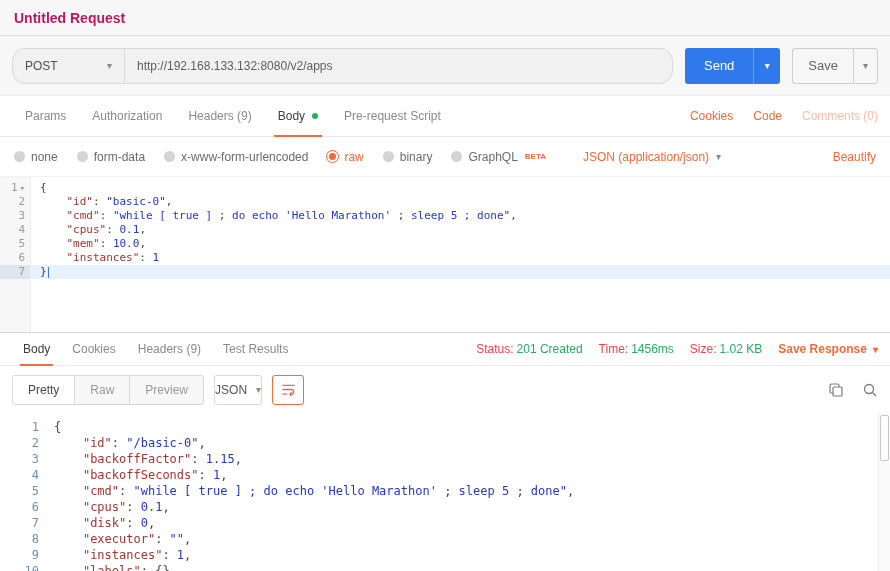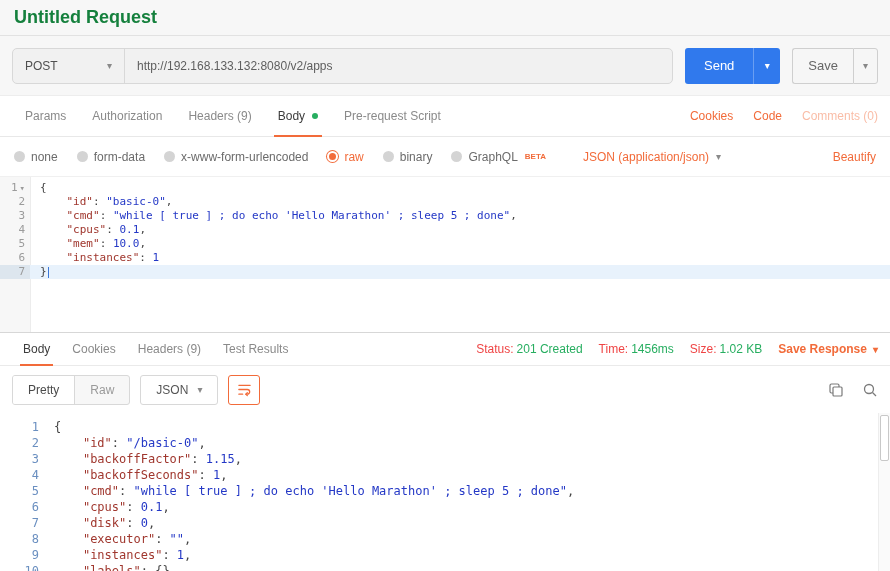--- a/index.html
+++ b/index.html
@@ -1,25 +1,25 @@
 <!DOCTYPE html>
 <html style="--accent: #F26B3A; --send: #3079ED; --green: #27AE60; --tkkey: #A0372E; --tkstr: #2438C6; --tknum: #2438C6; --gutterblue: #6A8FC0;"><head>
 <meta charset="utf-8">
 <style>
   *{box-sizing:border-box;margin:0;padding:0}
   html,body{width:890px;height:571px;overflow:hidden}
   body{font-family:"Liberation Sans",sans-serif;font-size:12px;color:#4a4a4a;background:#fff}
 
   
   .title-bar{height:36px;background:#f7f7f7;border-bottom:1px solid #e2e2e2;display:flex;align-items:center;padding:0 14px}
-  .title-bar .title{font-size:18px;font-weight:bold;color:#15803d}
+  .title-bar .title{font-size:14px;font-weight:bold;color:#be185d}
 
   
   .request-row{height:60px;background:#f7f7f7;display:flex;align-items:center;padding:0 12px;gap:12px;border-bottom:1px solid #ededed}
-  .url-group{flex:1;display:flex;height:36px;border:1px solid #d8d8d8;border-radius:5px;background:#f1f1f1;overflow:hidden}
+  .url-group{flex:1;display:flex;height:36px;border:1px solid #d8d8d8;border-radius:13px;background:#f1f1f1;overflow:hidden}
   .method-select{width:112px;display:flex;align-items:center;justify-content:space-between;padding:0 12px;border-right:1px solid #d8d8d8;color:#4f4f4f;cursor:pointer}
   .caret{color:#8a8a8a;font-size:10px}
   .url-input{flex:1;border:none;background:transparent;padding:0 12px;color:#5e5e5e;font-size:12px;font-family:inherit;outline:none}
   .send-group,.save-group{display:flex;height:36px}
   .send-btn{background:var(--send,#3079ED);color:#fff;border:none;padding:0 19px;font-size:13px;border-radius:3px 0 0 3px;cursor:pointer;font-family:inherit}
   .send-caret{background:var(--send,#3079ED);border:none;border-left:1px solid rgba(255,255,255,.28);width:27px;color:#fff;border-radius:0 3px 3px 0;cursor:pointer;font-size:10px}
   .save-btn{border:1px solid #cfcfcf;border-right:none;border-radius:3px 0 0 3px;padding:0 15px;background:#f6f6f6;color:#666;cursor:pointer;font-size:13px;font-family:inherit}
   .save-caret{border:1px solid #cfcfcf;width:25px;background:#f6f6f6;color:#888;border-radius:0 3px 3px 0;cursor:pointer;font-size:10px}
 
   
@@ -69,21 +69,21 @@
   .meta-value{color:var(--green,#27AE60);margin-left:3px}
   .save-response{color:var(--accent,#F26B3A);cursor:pointer;display:flex;align-items:center;gap:6px;font-weight:bold}
   .save-response .caret{color:var(--accent,#F26B3A)}
 
   
   .res-toolbar{height:47px;display:flex;align-items:center;padding:0 12px;gap:10px;background:#fff}
   .seg-group{display:flex;height:30px;border:1px solid #d8d8d8;border-radius:3px;overflow:hidden;background:#f7f7f7}
   .seg{padding:0 15px;display:flex;align-items:center;color:#9a9a9a;cursor:pointer;border-right:1px solid #d8d8d8}
   .seg:last-child{border-right:none}
   .seg.active{background:#fff;color:#4a4a4a}
-  .json-dd{height:30px;border:1px solid #d8d8d8;border-radius:3px;display:flex;align-items:center;gap:9px;padding:0 15px;color:#555;background:#fff;cursor:pointer}
+  .json-dd{height:30px;border:1px solid #d8d8d8;border-radius:3px;display:flex;align-items:center;gap:9px;padding:0 0;color:#555;background:#fff;cursor:pointer}
   .wrap-btn{height:30px;width:32px;border:1px solid var(--accent,#F26B3A);border-radius:3px;display:flex;align-items:center;justify-content:center;background:#fff;cursor:pointer;color:var(--accent,#F26B3A)}
   .toolbar-right{margin-left:auto;display:flex;gap:18px;align-items:center}
   .icon-btn{color:#7a7a7a;cursor:pointer;display:flex;align-items:center}
 
   
   .res-editor{height:158px;font-size:12px;padding-top:6px;overflow:hidden}
   .res-editor .code-line{line-height:16px}
   .res-editor .gutter-num{flex:0 0 44px;width:44px;color:var(--gutterblue,#6A8FC0)}
   .vscroll{position:absolute;right:0;top:0;bottom:0;width:12px;background:#fafafa;border-left:1px solid #ededed;z-index:2}
   .vscroll .thumb{position:absolute;top:2px;left:1px;width:9px;height:46px;background:#fff;border:1px solid #c8c8c8;border-radius:2px}
@@ -212,20 +212,21 @@
       <span>Save Response</span>
       <span class="caret">▾</span>
     </span>
   </div>
 </div>
 
 <div class="res-toolbar">
   <div class="seg-group">
     <div class="seg active">Pretty</div>
     <div class="seg">Raw</div>
+    <div class="seg">Preview</div>
   </div>
   <div class="json-dd">
     <span>JSON</span>
     <span class="caret">▾</span>
   </div>
   <button class="wrap-btn">
     <span style="display:flex">
       <svg width="15" height="15" viewBox="0 0 16 16" fill="none" stroke="currentColor" stroke-width="1.4" stroke-linecap="round">
         <path d="M2 3.5h12"></path>
         <path d="M2 8h9a2.5 2.5 0 0 1 0 5h-1.5"></path>

